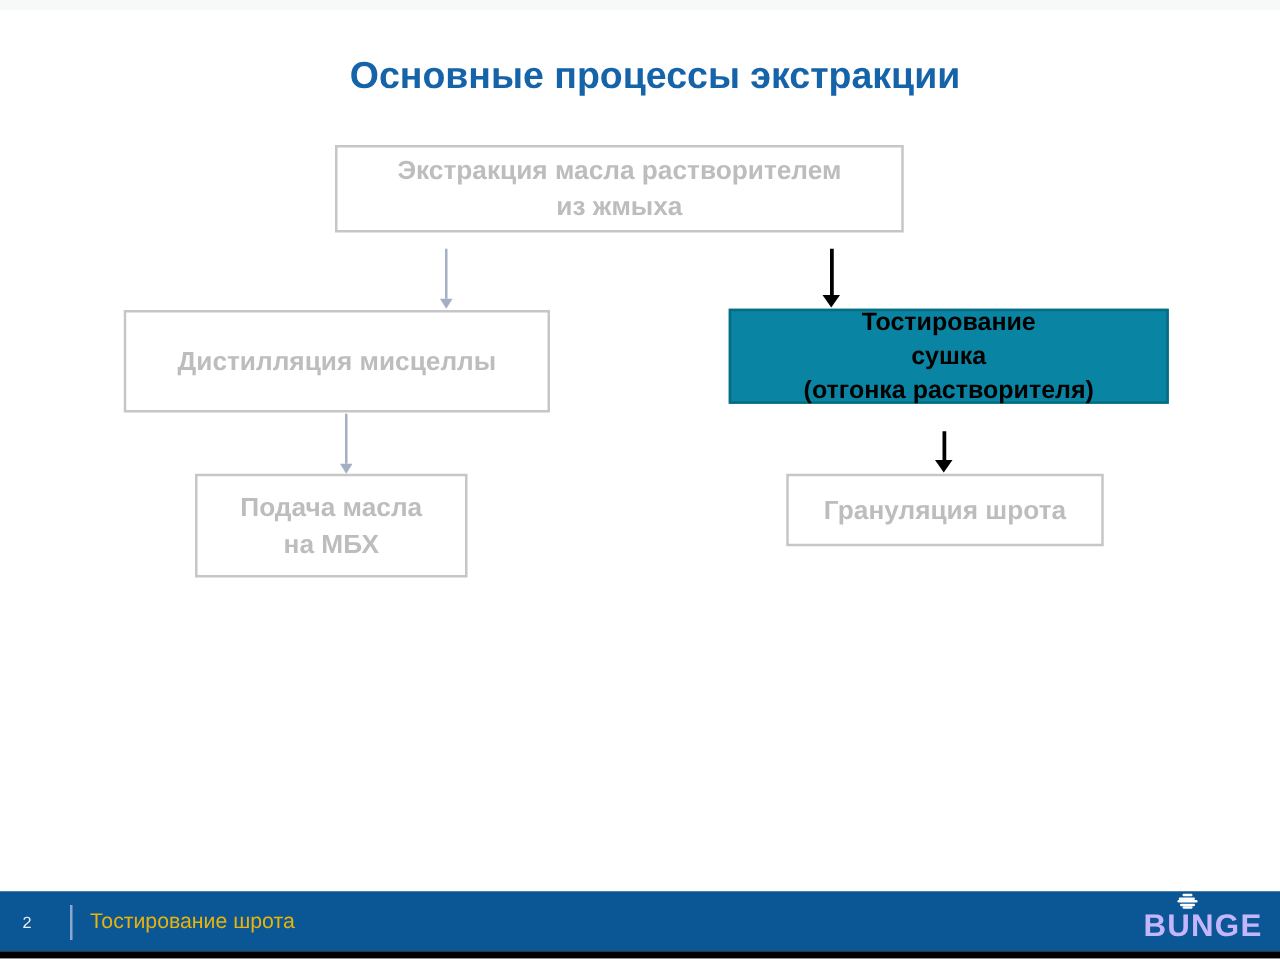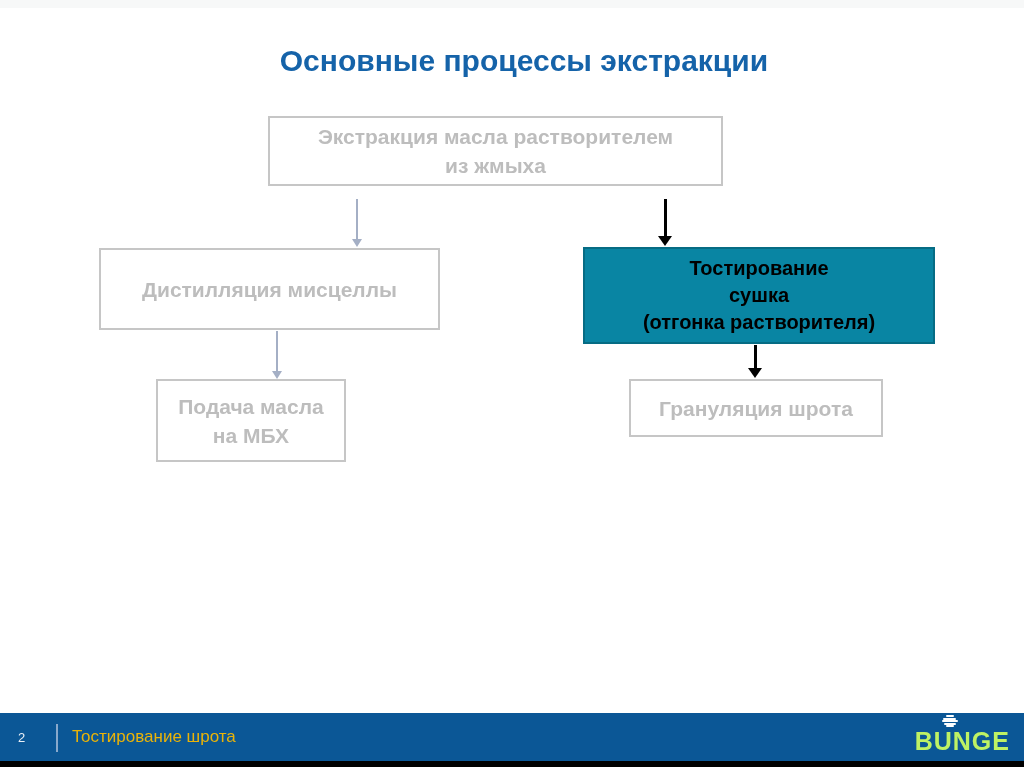--- a/index.html
+++ b/index.html
@@ -25,22 +25,22 @@
   .box.inactive {
     border:2px solid #C6C6C6; background:#FFFFFF;
     color:#BDBDBD; font-size:21px; line-height:29px;
   }
   .box.active {
     border:2px solid #066C84; background:#0985A3;
     color:#000000; font-size:20px; line-height:27px;
   }
   #box-extraction   { left:268px; top:116px; width:455px; height:70px; }
   #box-distillation { left:99px;  top:248px; width:341px; height:82px; }
-  #box-toasting     { left:583px; top:247px; width:352px; height:97px; }
-  #box-oil-supply   { left:156px; top:379px; width:190px; height:83px; }
+  #box-toasting     { left:583px; top:247px; width:352px; height:76px; }
+  #box-oil-supply   { left:156px; top:379px; width:218px; height:83px; }
   #box-granulation  { left:629px; top:379px; width:254px; height:58px; }
 
   .arrow { position:absolute; display:flex; flex-direction:column; align-items:center; }
   .arrow .shaft { flex:1; width:2px; background:#A4AFC5; }
   .arrow .head  { width:0; height:0;
     border-left:5px solid transparent; border-right:5px solid transparent;
     border-top:8px solid #A4AFC5; }
   .arrow.black .shaft { width:3px; background:#000000; }
   .arrow.black .head  {
     border-left:7px solid transparent; border-right:7px solid transparent;
@@ -55,21 +55,21 @@
     position:absolute; left:18px; top:0; height:100%;
     display:flex; align-items:center; font-size:13px; color:#EAF0F7;
   }
   .footer-sep { position:absolute; left:56px; top:11px; width:2px; height:28px; background:#89A9CC; }
   .footer-title {
     position:absolute; left:72px; top:0; height:100%;
     display:flex; align-items:center; font-size:17px; color:#eab308;
   }
   .logo {
     position:absolute; right:14px; bottom:5px;
-    color:#bef264; font-weight:bold; font-size:25px; letter-spacing:1px;
+    color:#c4b5fd; font-weight:bold; font-size:25px; letter-spacing:1px;
   }
   .logo-emblem {
     position:absolute; left:26px; top:-12px; width:18px; height:12px;
     display:flex; flex-direction:column; align-items:center; justify-content:space-between;
   }
   .logo-emblem .stripe { background:#FFFFFF; height:2px; border-radius:1px; }
   .logo-emblem .stripe:nth-child(1) { width:8px; }
   .logo-emblem .stripe:nth-child(2) { width:13px; }
   .logo-emblem .stripe:nth-child(3) { width:16px; }
   .logo-emblem .stripe:nth-child(4) { width:12px; }

